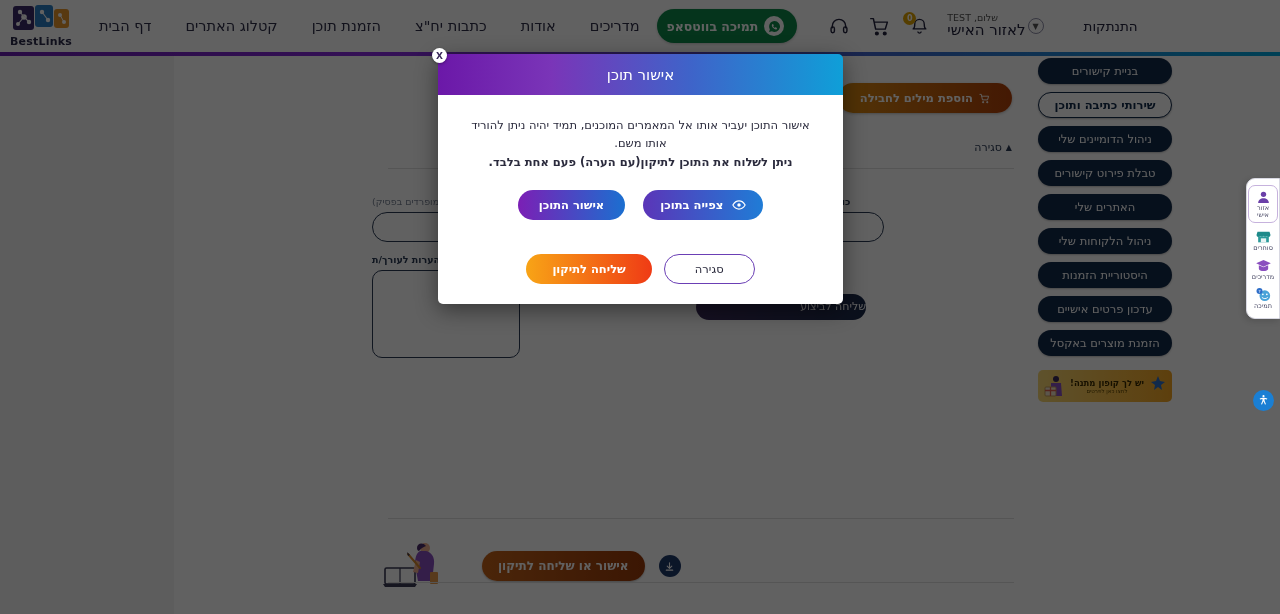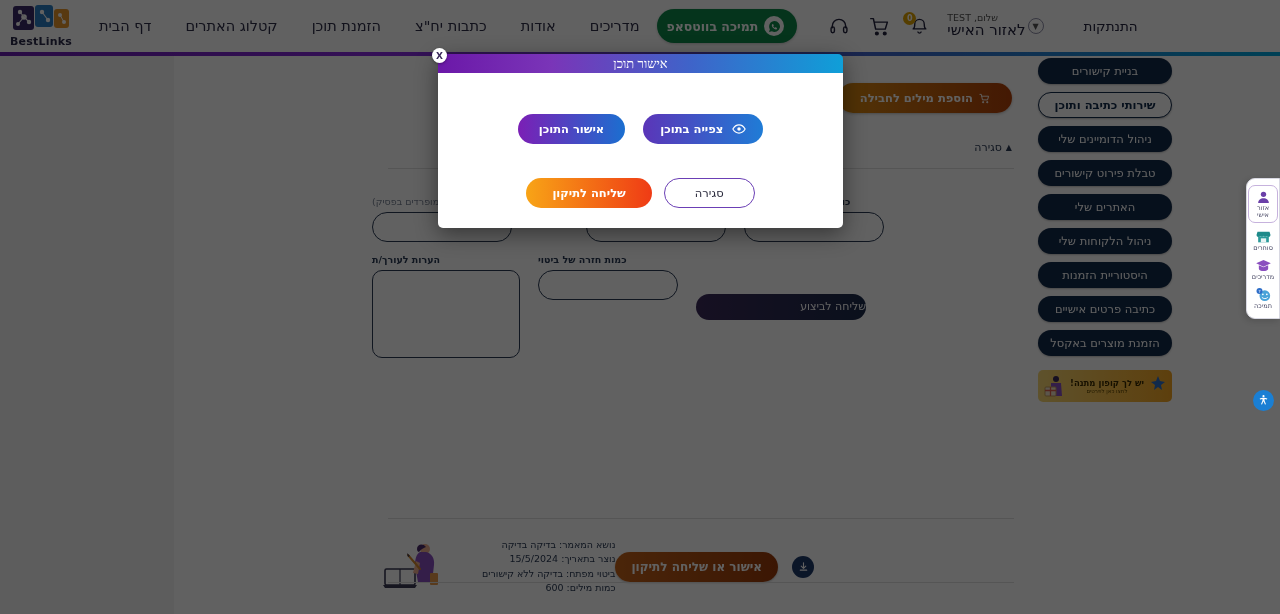--- a/index.html
+++ b/index.html
@@ -181,24 +181,24 @@
     color: #fff; font-size: 13px; z-index: 61; cursor: pointer;
   }
 
   
   .modal {
     position: absolute; top: 54px; left: 438px; width: 405px;
     z-index: 100; border-radius: 5px; overflow: visible;
     box-shadow: 0 6px 22px rgba(0,0,0,.45);
   }
   .modal-header {
-    height: 19px; border-radius: 5px 5px 0 0;
+    height: 41px; border-radius: 5px 5px 0 0;
     background: linear-gradient(to left, #0f9fd8 0%, #3f63c9 38%, #7a35b8 72%, #6b18a8 100%);
-    color: #fff; font-size: 13px;
-    display: flex; align-items: center; justify-content: center; font-family: Liberation Serif, serif;
+    color: #fff; font-size: 15px;
+    display: flex; align-items: center; justify-content: center;
   }
   .modal-close {
     position: absolute; top: -6px; left: -6px;
     width: 15px; height: 15px; border-radius: 50%; background: #fff;
     color: #3b2a5a; font-size: 9px; font-weight: bold;
     display: flex; align-items: center; justify-content: center;
     cursor: pointer; box-shadow: 0 1px 3px rgba(0,0,0,.35); z-index: 105;
   }
   .modal-body { background: #fff; border-radius: 0 0 5px 5px; padding: 22px 24px 20px; }
   .modal-text { font-size: 11.5px; color: #2b2b3d; line-height: 1.55; text-align: center; }
@@ -303,26 +303,20 @@
           <path d="M18 30v16" stroke="#3a3a55" stroke-width="1.2"></path>
           <path d="M1 46h34l-2 3H3z" fill="#3a3a55"></path>
           <circle cx="43" cy="10" r="5" fill="#f0b090"></circle>
           <path d="M38 13c-4 2-5 8-5 14l3 16h14l2-17c1-7-3-12-8-13z" fill="#8a4fbf"></path>
           <path d="M34 22l-3 12 5 1 2-11z" fill="#f0b090"></path>
           <path d="M44 8c-3-4-9-3-9 2 0 2 1 3 2 3 2-3 5-4 7-5z" fill="#4a2a6a"></path>
           <path d="M26 16l12 14" stroke="#d4882a" stroke-width="2" stroke-linecap="round"></path>
           <path d="M25 14l3 3-2 1z" fill="#3a3a55"></path>
           <rect x="48" y="34" width="8" height="12" rx="1" fill="#e89a4a"></rect>
         </svg>
-        <div class="article-meta">
-          <div>נושא המאמר: בדיקה בדיקה</div>
-          <div>נוצר בתאריך: 15/5/2024</div>
-          <div>ביטוי מפתח: בדיקה ללא קישורים</div>
-          <div>כמות מילים: 600</div>
-        </div>
         <div class="article-actions">
           <div class="approve-send-btn">
             <span>אישור או שליחה לתיקון</span>
           </div>
           <div class="dl-circle">
             <svg width="11" height="11" viewBox="0 0 24 24" fill="none" stroke="#fff" stroke-width="2.4" stroke-linecap="round" stroke-linejoin="round">
               <path d="M12 4v11M7 11l5 5 5-5M5 20h14"></path>
             </svg>
           </div>
         </div>
@@ -347,21 +341,21 @@
       <div class="side-item">
           <span>האתרים שלי</span>
         </div>
       <div class="side-item">
           <span>ניהול הלקוחות שלי</span>
         </div>
       <div class="side-item">
           <span>היסטוריית הזמנות</span>
         </div>
       <div class="side-item">
-          <span>כתיבה פרטים אישיים</span>
+          <span>עדכון פרטים אישיים</span>
         </div>
       <div class="side-item">
           <span>הזמנת מוצרים באקסל</span>
         </div>
 
       <div class="side-banner">
         <svg width="22" height="24" viewBox="0 0 22 24">
           <circle cx="13" cy="5" r="3" fill="#3a2a5a"></circle>
           <path d="M8 9h10l1 13H8z" fill="#8a4fbf"></path>
           <rect x="2" y="13" width="11" height="9" rx="1" fill="#f0e2c8" stroke="#c49a5a"></rect>
@@ -495,20 +489,24 @@
     <svg width="13" height="13" viewBox="0 0 24 24" fill="#fff">
       <circle cx="12" cy="4" r="2"></circle>
       <path d="M12 7c-3 0-5 .8-7 1.4l.6 1.9c1.6-.5 3-.9 4.4-1v3l-2.6 6.4 1.9.8L11.6 14h.8l2.3 5.5 1.9-.8L14 12.3v-3c1.4.1 2.8.5 4.4 1l.6-1.9C17 7.8 15 7 12 7z"></path>
     </svg>
   </div>
 
   <div class="modal">
     <div class="modal-close">X</div>
     <div class="modal-header">אישור תוכן</div>
     <div class="modal-body">
+      <div class="modal-text">
+        <span>אישור התוכן יעביר אותו אל המאמרים המוכנים, תמיד יהיה ניתן להוריד אותו משם.</span>
+        <span class="bold">ניתן לשלוח את התוכן לתיקון(עם הערה) פעם אחת בלבד.</span>
+      </div>
 
       <div class="modal-btn-row">
         <div class="btn-approve">
           <span>אישור התוכן</span>
         </div>
         <div class="btn-preview">
           <span>צפייה בתוכן</span>
           <svg width="14" height="14" viewBox="0 0 24 24" fill="none" stroke="#fff" stroke-width="2">
             <path d="M1.5 12S5.5 5 12 5s10.5 7 10.5 7-4 7-10.5 7S1.5 12 1.5 12z"></path>
             <circle cx="12" cy="12" r="3" fill="#fff" stroke="none"></circle>

